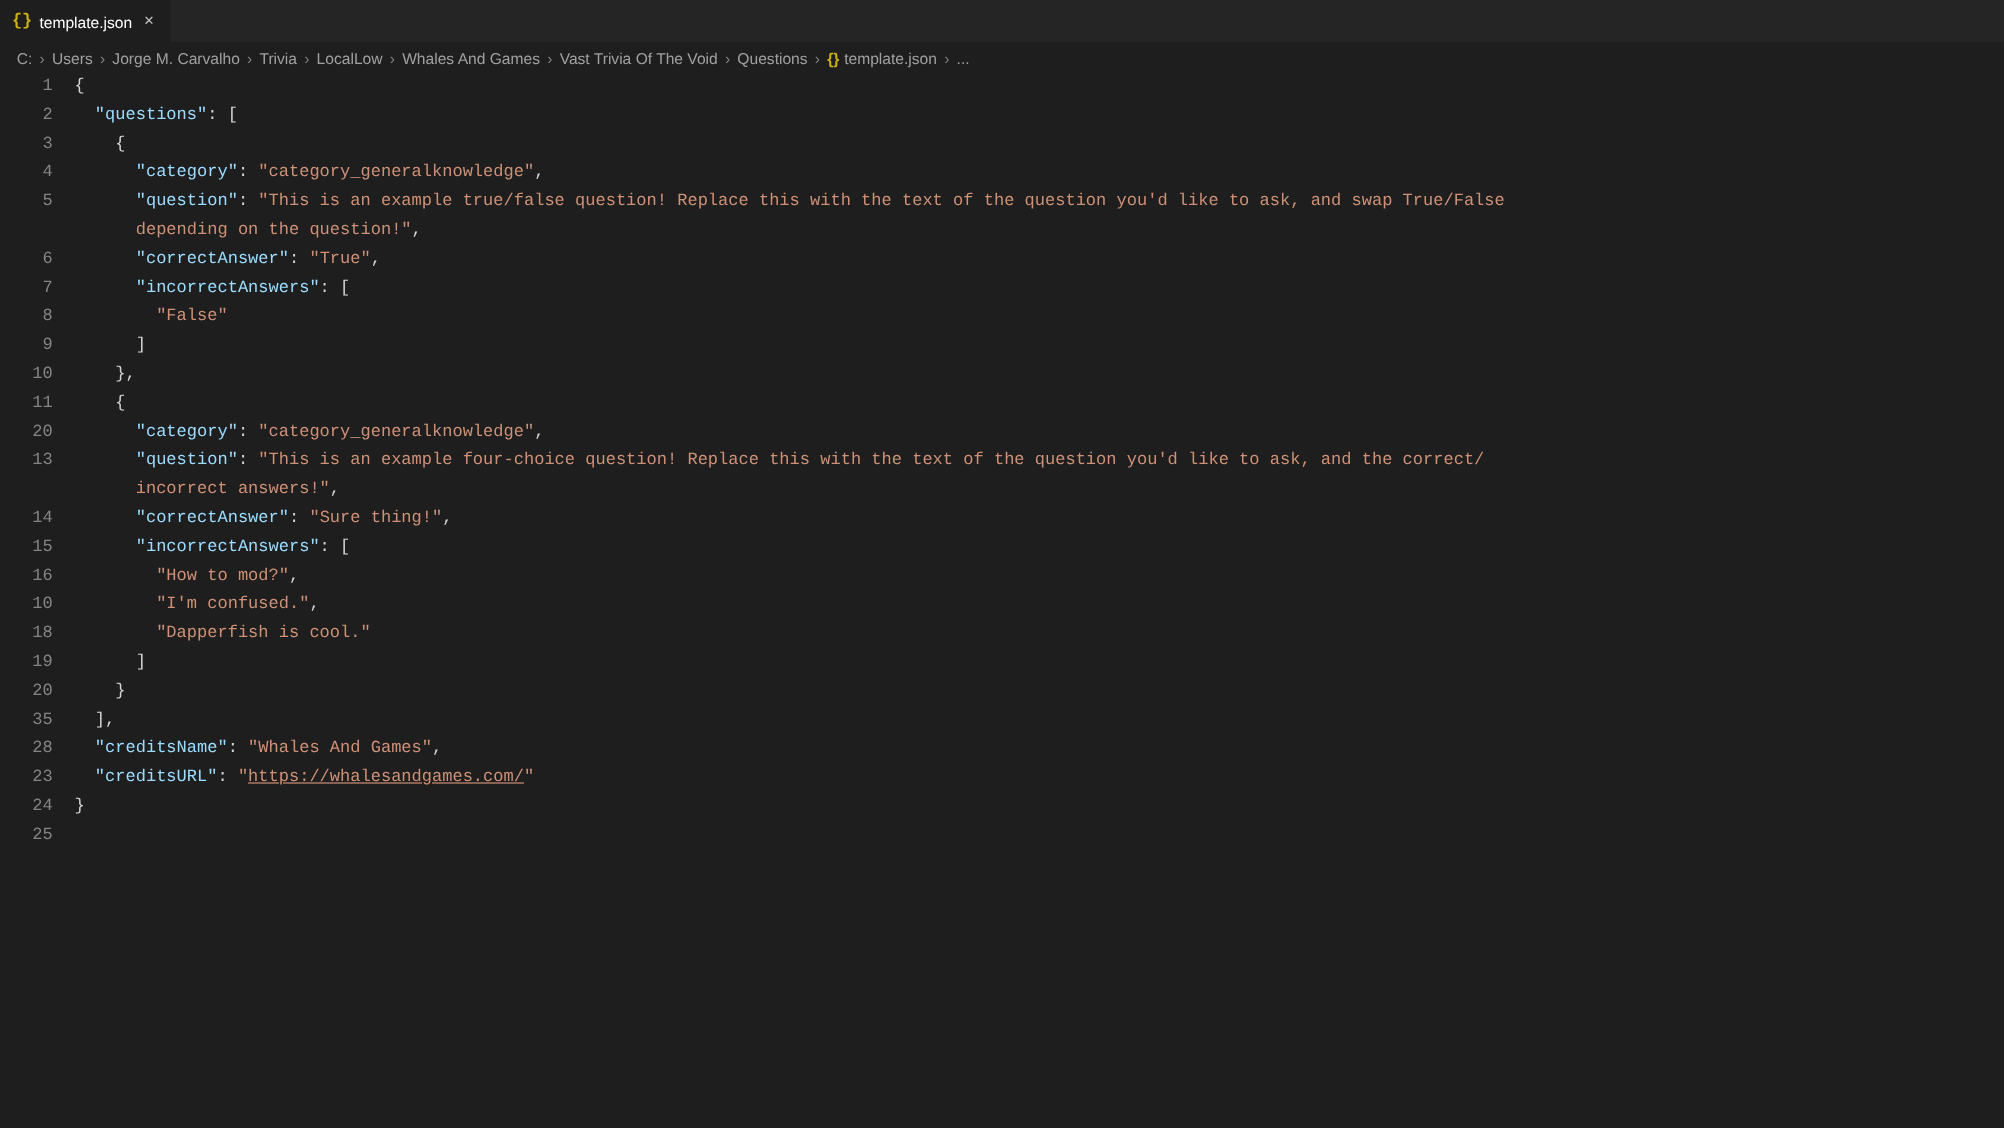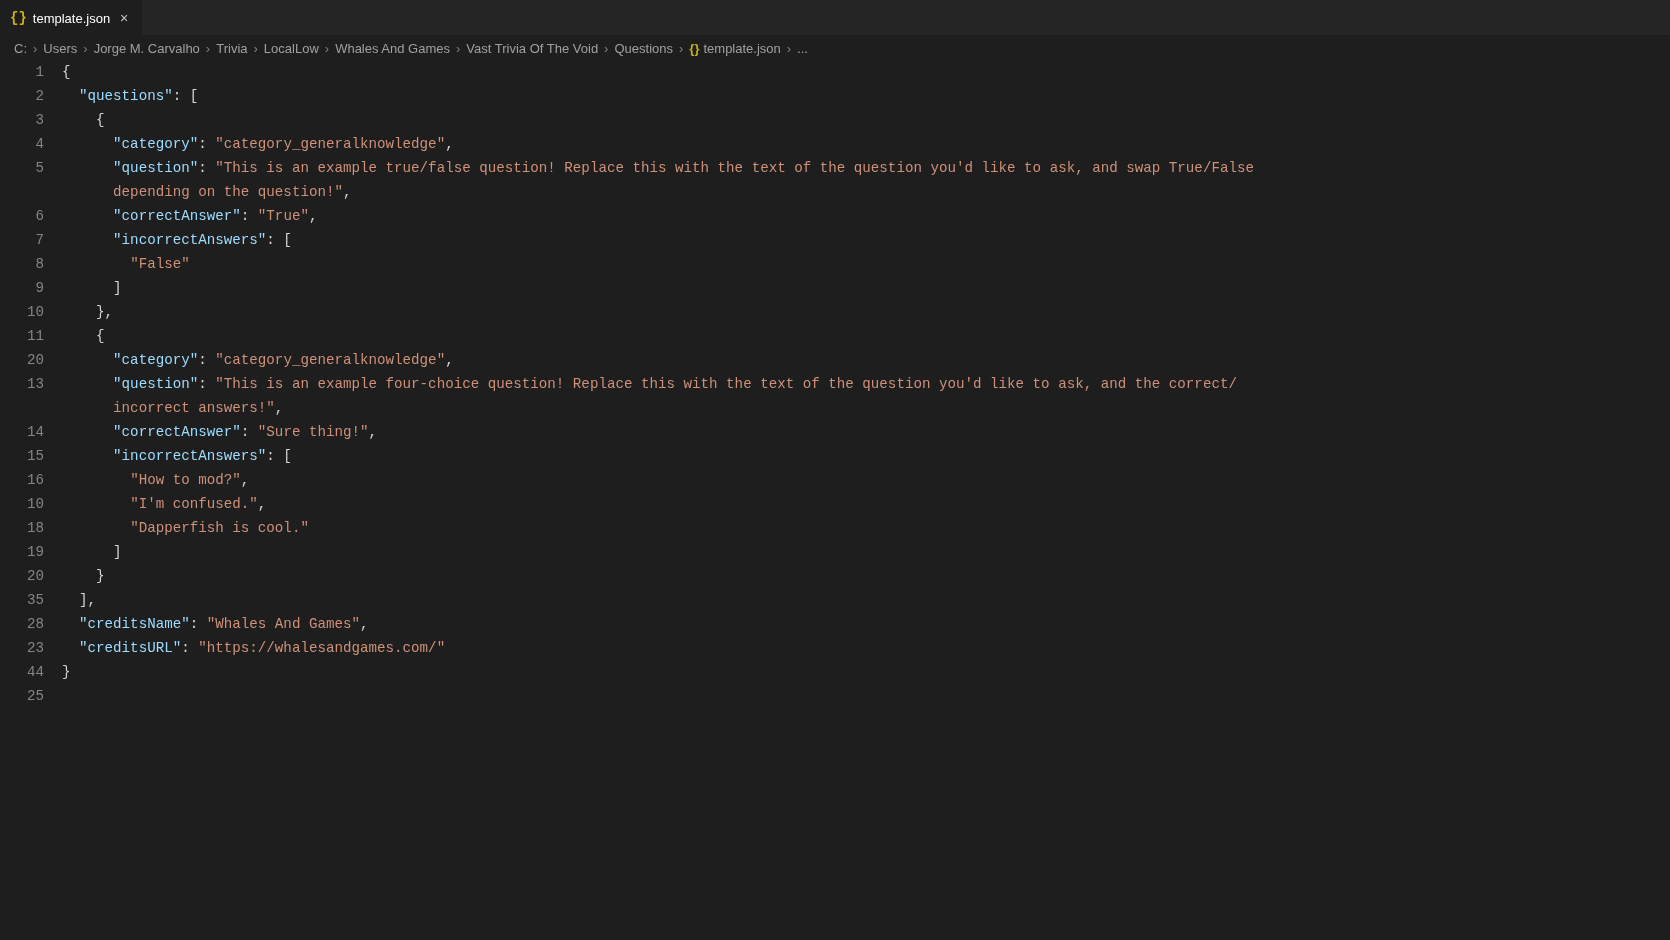--- a/index.html
+++ b/index.html
@@ -81,21 +81,21 @@
 .line {
   height: 24px;
   line-height: 24px;
   white-space: pre;
 }
 .gutter .line { padding-right: 0; }
 .tok-brace   { color: #d4d4d4; }
 .tok-key     { color: #9cdcfe; }
 .tok-str     { color: #ce9178; }
 .tok-punct   { color: #d4d4d4; }
-.tok-link    { color: #ce9178; }
+.tok-link    { color: #ce9178; text-decoration: underline; }
 </style>
 </head>
 <body>
 
 <div class="tab-bar">
   <div class="tab">
     <span class="icon-braces">{}</span>
     <span class="tab-label">template.json</span>
     <span class="tab-close">×</span>
   </div>
@@ -144,21 +144,21 @@
       <div class="line">14</div>
       <div class="line">15</div>
       <div class="line">16</div>
       <div class="line">10</div>
       <div class="line">18</div>
       <div class="line">19</div>
       <div class="line">20</div>
       <div class="line">35</div>
       <div class="line">28</div>
       <div class="line">23</div>
-      <div class="line">44</div>
+      <div class="line">24</div>
       <div class="line">25</div>
     </div>
   <div class="code">
     <div class="line"><span class="tok-brace">{</span></div>
     <div class="line">  <span class="tok-key">"questions"</span><span class="tok-punct">: [</span></div>
     <div class="line">    <span class="tok-brace">{</span></div>
     <div class="line">      <span class="tok-key">"category"</span><span class="tok-punct">: </span><span class="tok-str">"category_generalknowledge"</span><span class="tok-punct">,</span></div>
     <div class="line">      <span class="tok-key">"question"</span><span class="tok-punct">: </span><span class="tok-str">"This is an example true/false question! Replace this with the text of the question you'd like to ask, and swap True/False </span></div>
     <div class="line">      <span class="tok-str">depending on the question!"</span><span class="tok-punct">,</span></div>
     <div class="line">      <span class="tok-key">"correctAnswer"</span><span class="tok-punct">: </span><span class="tok-str">"True"</span><span class="tok-punct">,</span></div>

